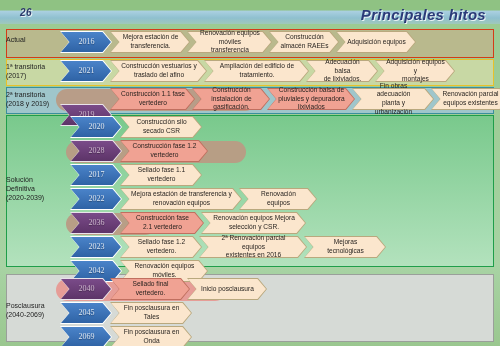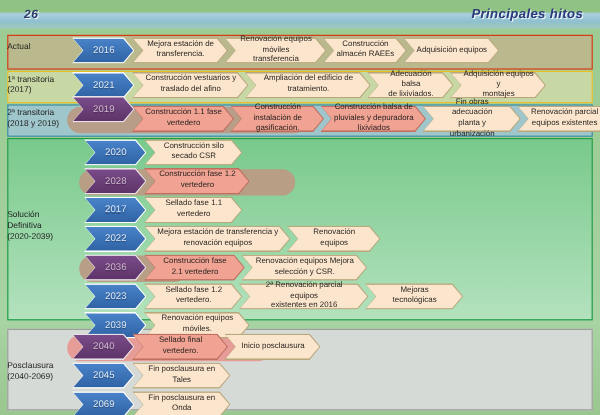--- a/index.html
+++ b/index.html
@@ -16,21 +16,21 @@
     background:linear-gradient(to bottom,#8fc283 0%,#8fc283 40%,#a9cfe0 48%,#8fc0cf 75%,#9fc9ba 100%);
   }
   #header .page-num{
     position:absolute;left:20px;top:7px;
     font-size:10px;font-weight:bold;font-style:italic;
     color:#2d3a6b;text-shadow:1px 1px 0 rgba(255,255,255,.75);
     letter-spacing:.5px;
   }
   #header .title{
     position:absolute;right:14px;top:6px;
-    font-size:11px;font-weight:bold;font-style:italic;
+    font-size:15px;font-weight:bold;font-style:italic;
     color:#2b3a78;text-shadow:1px 1px 0 rgba(255,255,255,.8);
     letter-spacing:.3px;
   }
 
   
   #canvas{
     position:absolute;left:0;top:24px;width:500px;height:322px;
     background:linear-gradient(to bottom,#9ccb93 0%,#9fcd98 35%,#a8d3a4 75%,#9ac78f 100%);
   }
 
@@ -75,20 +75,21 @@
     font-size:6.6px;color:#231f1c;
     padding:0 10px 0 11px;box-sizing:border-box;
     white-space:pre-line;
   }
 
   
   .year > .lbl{
     font-size:8px;color:#dfe9f5;font-weight:normal;
     text-shadow:0 1px 1px rgba(0,0,0,.35);
     padding:0 9px 0 10px;
+    font-family:Liberation Serif, serif;
   }
   .year.purple > .lbl{color:#cfb9cf;}
 </style>
 </head>
 <body>
 
 <div id="header">
   <div class="page-num">26</div>
   <div class="title">Principales hitos</div>
 </div>
@@ -171,21 +172,21 @@
         <div class="fill" style="background: rgb(251, 230, 205);"></div>
         <div class="lbl">Adecuación balsa
 de lixiviados.</div>
       </div>
       <div class="chev-wrap" style="left: 375px; top: 36px; width: 80px;">
         <div class="border" style="background: rgb(185, 168, 126);"></div>
         <div class="fill" style="background: rgb(251, 230, 205);"></div>
         <div class="lbl">Adquisición equipos y
 montajes</div>
       </div>
-      <div class="chev-wrap year purple" style="left: 60px; top: 56px; width: 52px;">
+      <div class="chev-wrap year purple" style="left: 60px; top: 80px; width: 52px;">
         <div class="border" style="background: rgb(233, 227, 234);"></div>
         <div class="fill" style="background: linear-gradient(rgb(122, 75, 137), rgb(93, 52, 104));"></div>
         <div class="lbl">2019</div>
       </div>
       <div class="chev-wrap" style="left: 110px; top: 64px; width: 85px;">
         <div class="border" style="background: rgb(192, 111, 95);"></div>
         <div class="fill" style="background: rgb(240, 162, 147);"></div>
         <div class="lbl">Construcción 1.1 fase
 vertedero</div>
       </div>
@@ -299,21 +300,21 @@
 existentes en 2016</div>
       </div>
       <div class="chev-wrap" style="left: 304px; top: 212px; width: 82px;">
         <div class="border" style="background: rgb(185, 168, 126);"></div>
         <div class="fill" style="background: rgb(251, 230, 205);"></div>
         <div class="lbl">Mejoras tecnológicas</div>
       </div>
       <div class="chev-wrap year" style="left: 70px; top: 236px; width: 52px;">
         <div class="border" style="background: rgb(255, 255, 255);"></div>
         <div class="fill" style="background: linear-gradient(rgb(74, 131, 201), rgb(47, 99, 165));"></div>
-        <div class="lbl">2039</div>
+        <div class="lbl">2042</div>
       </div>
       <div class="chev-wrap" style="left: 120px; top: 236px; width: 88px;">
         <div class="border" style="background: rgb(185, 168, 126);"></div>
         <div class="fill" style="background: rgb(251, 230, 205);"></div>
         <div class="lbl">Renovación equipos
 móviles.</div>
       </div>
       <div class="chev-wrap year purple" style="left: 60px; top: 254px; width: 52px;">
         <div class="border" style="background: rgb(233, 227, 234);"></div>
         <div class="fill" style="background: linear-gradient(rgb(122, 75, 137), rgb(93, 52, 104));"></div>

